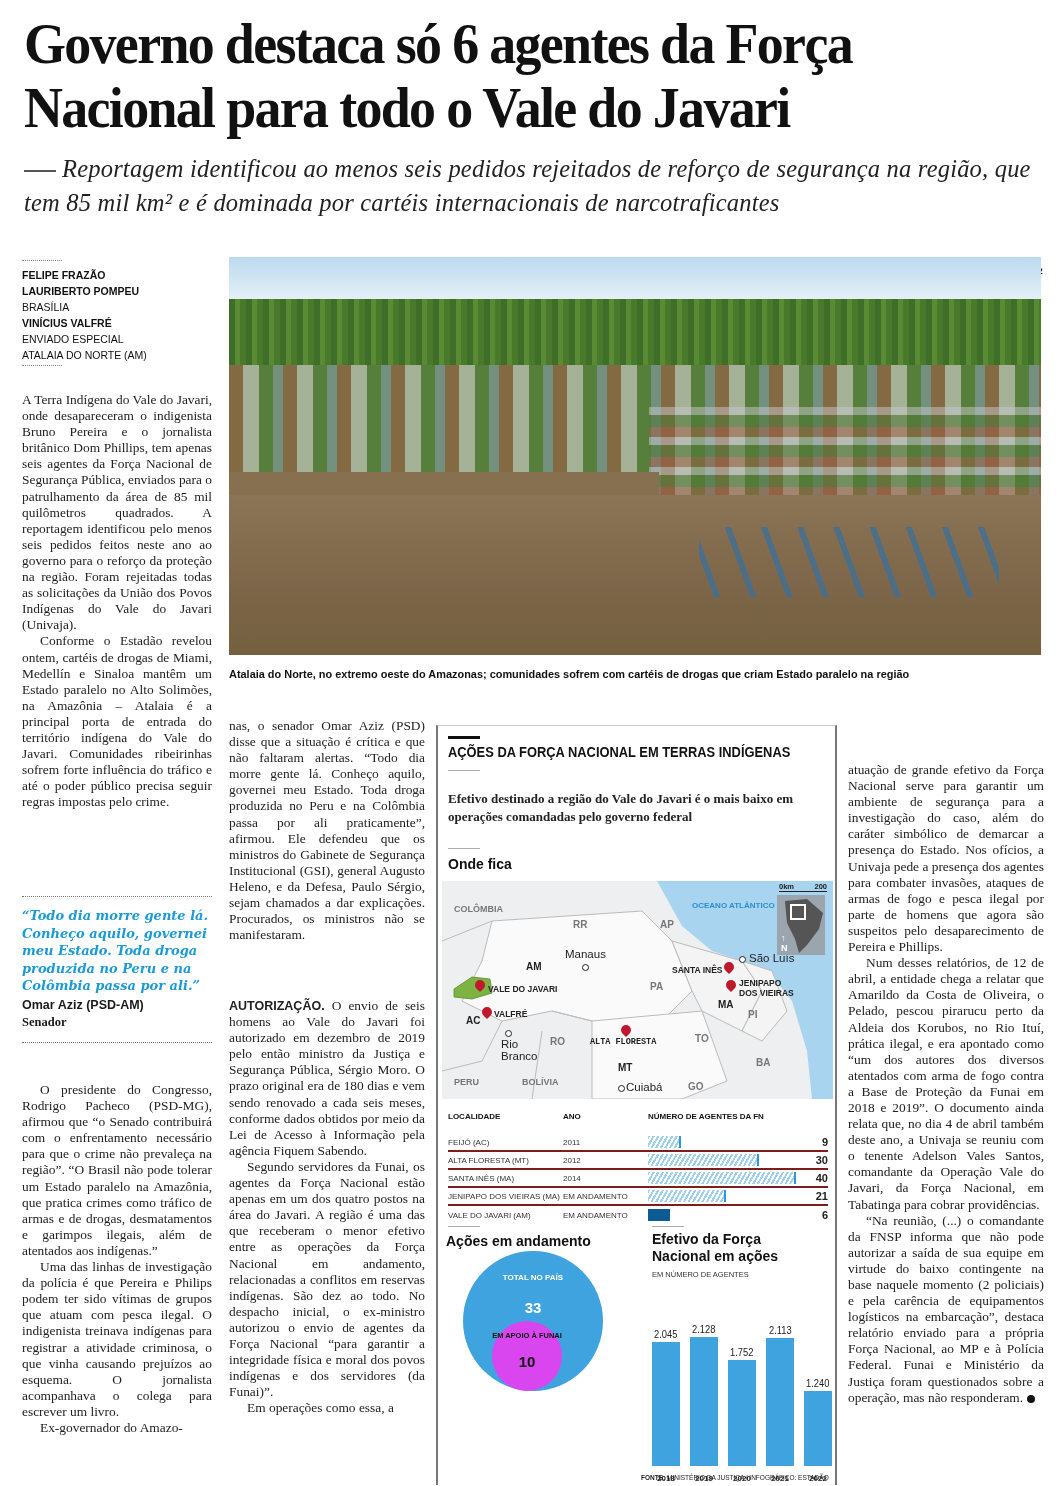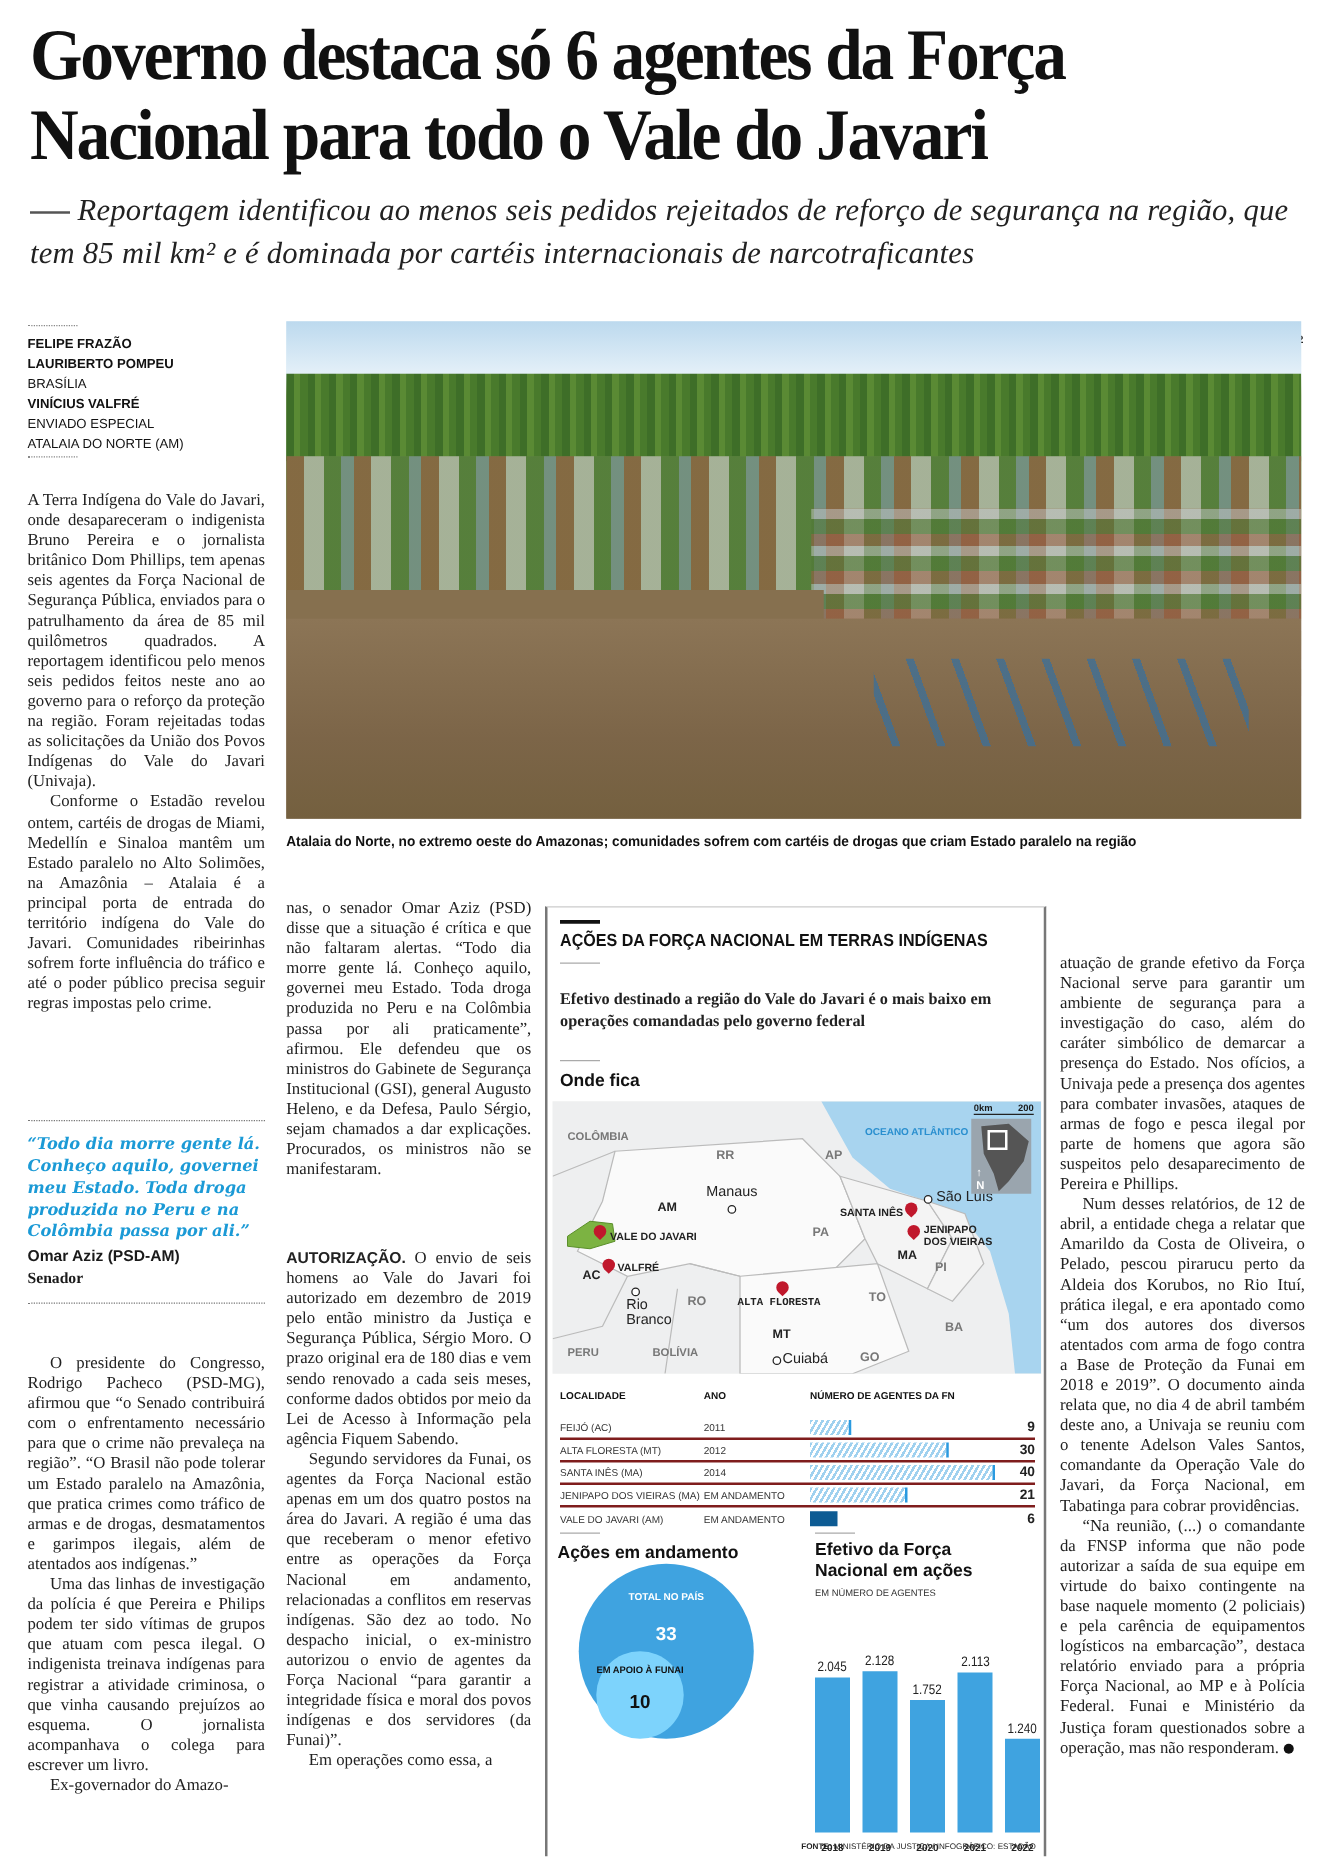--- a/index.html
+++ b/index.html
@@ -90,21 +90,21 @@
   .table { position: absolute; left: 10px; top: 380px; width: 380px; font-family: "Liberation Sans", sans-serif; }
   .thead { display: flex; font-weight: bold; font-size: 8px; color: #111; height: 20px; align-items: center; }
   .trow { display: flex; font-size: 8px; color: #333; height: 18px; align-items: center; border-bottom: 2px solid #7f1d1d; }
   .trow.last { border-bottom: none; }
   .c1 { width: 115px; } .c2 { width: 85px; } .c3 { flex: 1; position: relative; height: 100%; display: flex; align-items: center; }
   .bar { height: 12px; background: repeating-linear-gradient(120deg, #9fd1ef 0 2px, #fff 2px 4px); border-right: 2px solid #2a9ae0; }
   .bar.solid { background: #0d5b93; border-right: none; }
   .val { position: absolute; right: 0; font-size: 11px; font-weight: bold; color: #222; }
 
   .venn { position: absolute; left: 25px; top: 525px; width: 140px; height: 140px; border-radius: 50%; background: #3fa3e0; }
-  .venn-inner { position: absolute; left: 14px; top: 70px; width: 70px; height: 70px; border-radius: 50%; background: #7dd3fc; }
+  .venn-inner { position: absolute; left: 29px; top: 70px; width: 70px; height: 70px; border-radius: 50%; background: #d946ef; }
   .venn .t1 { position: absolute; left: 0; width: 140px; top: 22px; text-align: center; font-family: "Liberation Sans", sans-serif; font-weight: bold; font-size: 8px; line-height: 10px; color: #fff; }
   .venn .n1 { position: absolute; left: 0; width: 140px; top: 48px; text-align: center; font-family: "Liberation Sans", sans-serif; font-weight: bold; font-size: 15px; color: #fff; }
   .venn-inner .t2 { position: absolute; left: 0; width: 70px; top: 10px; text-align: center; font-family: "Liberation Sans", sans-serif; font-weight: bold; font-size: 7.5px; line-height: 9px; color: #111; }
   .venn-inner .n2 { position: absolute; left: 0; width: 70px; top: 32px; text-align: center; font-family: "Liberation Sans", sans-serif; font-weight: bold; font-size: 15px; color: #111; }
 
   .chart { position: absolute; left: 214px; top: 515px; width: 180px; height: 220px; }
   .chart .sub { position: absolute; left: 0; top: 0; font-family: "Liberation Sans", sans-serif; font-size: 7.5px; color: #333; }
   .chart .bars { position: absolute; left: 0; top: 20px; width: 180px; height: 170px; display: flex; justify-content: space-between; align-items: flex-end; }
   .chart .bw { width: 28px; display: flex; flex-direction: column; align-items: center; justify-content: flex-end; height: 100%; }
   .chart .bv { font-family: "Liberation Sans", sans-serif; font-size: 11px; color: #222; margin-bottom: 2px; transform: scaleX(0.85); }

